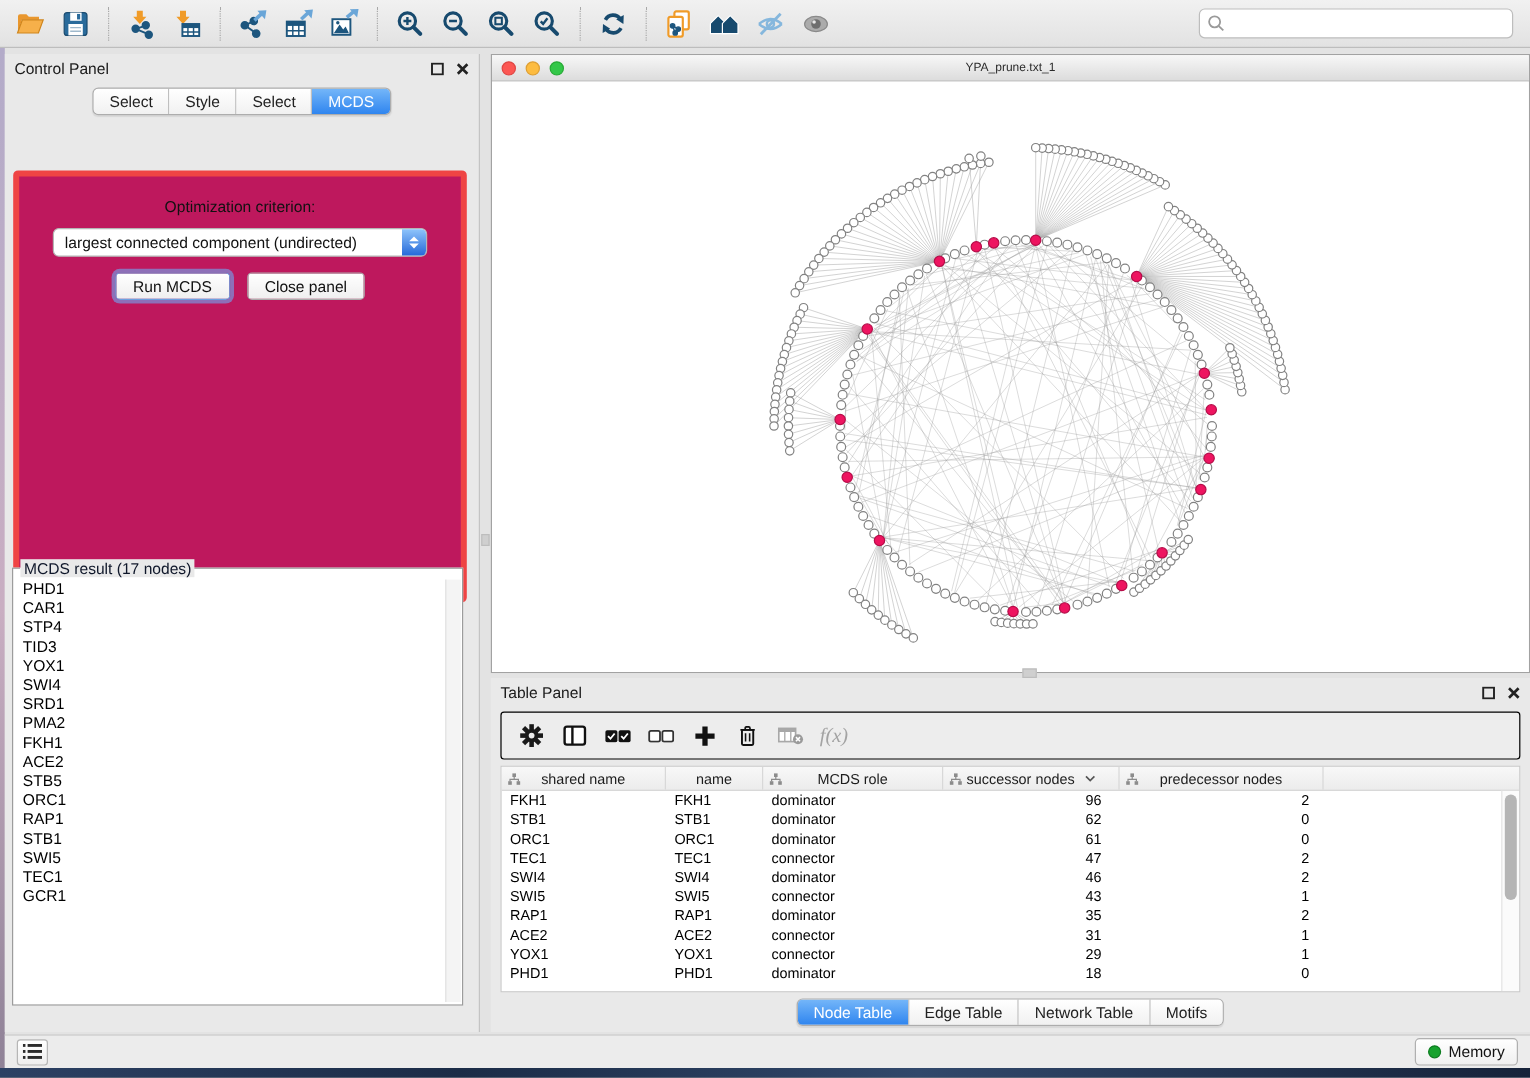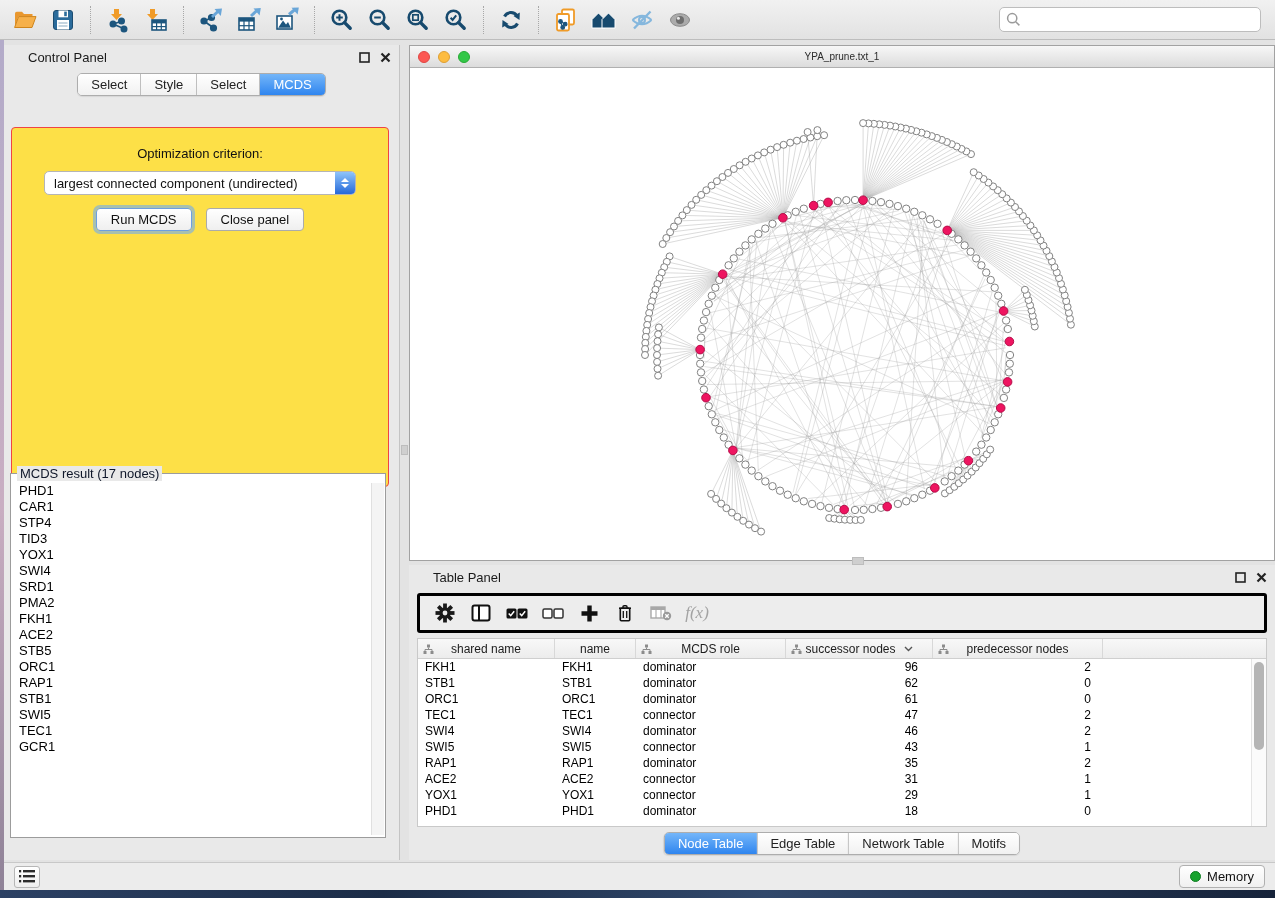--- a/index.html
+++ b/index.html
@@ -20,37 +20,37 @@
   .search .mag{position:absolute;left:7px;top:5px;}
 
   
   .wall-left{position:absolute;left:0;top:40px;width:4px;height:850px;
     background:linear-gradient(#b3abc9,#c9aec2 55%,#8f8297);}
   .wall-bottom{position:absolute;left:0;bottom:0;width:1275px;height:8px;
     background:linear-gradient(90deg,#2c4164,#1b2c47 30%,#31486b 60%,#16233a);}
 
   
   .panel-head{height:25px;display:flex;align-items:center;padding:0 8px;}
-  .panel-title{font-size:13px;color:#1a1a1a;margin-left:16px;}
+  .panel-title{font-size:13px;color:#1a1a1a;}
   .win-ctrls{margin-left:auto;display:flex;gap:9px;align-items:center;}
   .wbtn{background:none;border:none;padding:0;width:12px;height:12px;cursor:pointer;
     display:flex;align-items:center;justify-content:center;}
 
   
   .control-panel{position:absolute;left:4px;top:45px;width:396px;height:815px;
     background:#e9e9e9;border-right:1px solid #c4c4c4;}
   .seg{display:inline-flex;border:1px solid #adadad;border-radius:5px;overflow:hidden;
     box-shadow:0 1px 1px rgba(0,0,0,.08);}
   .seg .sbtn{font:13px "Liberation Sans",sans-serif;color:#222;padding:3px 13px;
     background:linear-gradient(#ffffff,#f1f1f1);border:none;border-right:1px solid #bfbfbf;cursor:pointer;}
   .seg .sbtn:last-child{border-right:none;}
   .seg .sbtn.active{background:linear-gradient(#74b6f9,#2f85ef);color:#fff;}
   .cp-tabs{text-align:center;margin-top:3px;}
-  .tab-content{position:absolute;left:7px;right:10px;top:82px;height:360px;
-    background:#fde047;border:1px solid #ef4444;border-radius:4px;}
+  .tab-content{position:absolute;left:7px;right:10px;top:97px;height:360px;
+    background:#be185d;border:5px solid #ef4444;border-radius:4px;}
   .opt-label{text-align:center;margin-top:18px;font-size:13px;color:#111;}
   .select{display:flex;align-items:center;width:312px;height:24px;margin:10px auto 0;
     background:#fff;border:1px solid #b5b5b5;border-radius:5px;padding-left:9px;
     font-size:13px;color:#111;cursor:pointer;gap:37px;}
   .stepper{margin-left:auto;width:20px;height:22px;border-radius:0 4px 4px 0;
     background:linear-gradient(#8ec4fb,#2669d9);display:flex;flex-direction:column;
     align-items:center;justify-content:center;gap:2px;}
   .stepper .up{width:0;height:0;border-left:4px solid transparent;border-right:4px solid transparent;border-bottom:4px solid #fff;}
   .stepper .dn{width:0;height:0;border-left:4px solid transparent;border-right:4px solid transparent;border-top:4px solid #fff;}
   .btn-row{display:flex;justify-content:center;gap:14px;margin-top:13px;}
@@ -80,21 +80,21 @@
   .light{width:12px;height:12px;border-radius:50%;padding:0;border:1px solid;cursor:pointer;}
   .light.red{background:#fc5753;border-color:#df4744;}
   .light.yellow{background:#fdbc40;border-color:#de9f34;}
   .light.green{background:#33c748;border-color:#27aa35;}
   .net-title{position:absolute;left:0;right:0;text-align:center;font-size:10px;color:#2b2b2b;}
   .net-canvas{position:relative;width:864px;height:492px;background:#fff;}
 
   
   .table-panel{position:absolute;left:409px;top:565px;width:866px;height:295px;background:#e9e9e9;}
   .tp-toolbar{position:absolute;left:8px;right:8px;top:28px;height:40px;
-    background:#ededed;border:3px solid #000000;border-radius:3px;
+    background:#ededed;border:1px solid #000000;border-radius:3px;
     display:flex;align-items:center;gap:6px;padding:0 10px;}
   .ibtn{background:none;border:none;width:30px;height:30px;display:flex;align-items:center;
     justify-content:center;padding:0;cursor:pointer;border-radius:3px;}
   .ibtn[disabled]{cursor:default;}
   .fx{font:italic 17px "Liberation Serif",serif;color:#a3a3a3;}
   .table{position:absolute;left:8px;right:8px;top:73px;bottom:33px;background:#fff;
     border:1px solid #c9c9c9;font-size:12px;overflow:hidden;}
   .thead{display:flex;height:20px;background:linear-gradient(#f8f8f8,#ececec);
     border-bottom:1px solid #cfcfcf;}
   .th{position:relative;display:flex;align-items:center;justify-content:center;

